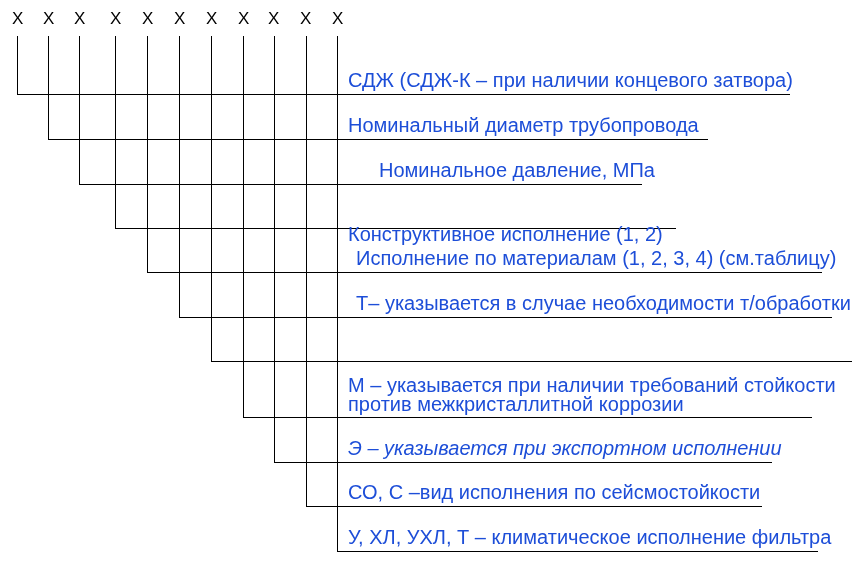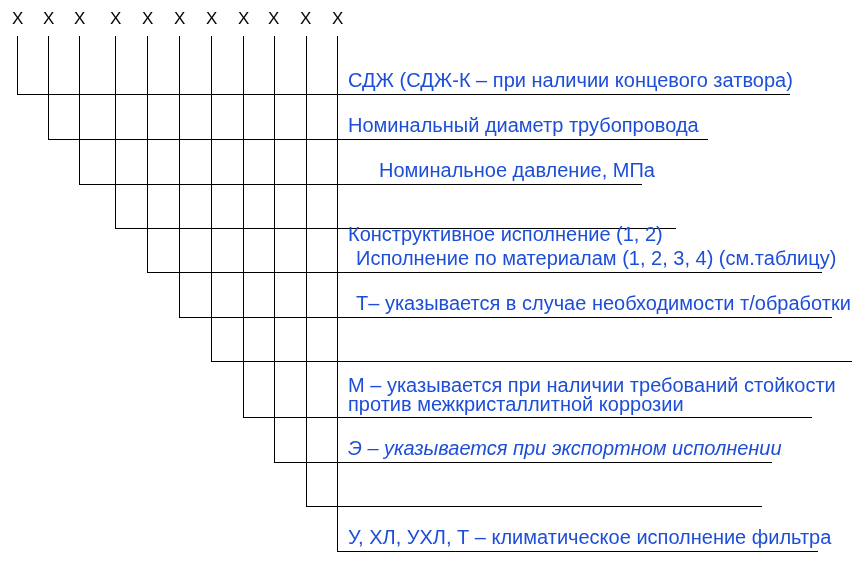--- a/index.html
+++ b/index.html
@@ -82,16 +82,17 @@
     <div class="hline" style="left: 211px; top: 361px; width: 641px;"></div>
     <div class="vline" style="left: 243px; top: 36px; height: 381px;"></div>
     <div class="hline" style="left: 243px; top: 417px; width: 569px;"></div>
     <div class="label" style="left: 348px; top: 376px;">М – указывается при наличии требований стойкости
 против межкристаллитной коррозии</div>
     <div class="vline" style="left: 274px; top: 36px; height: 426px;"></div>
     <div class="hline" style="left: 274px; top: 462px; width: 498px;"></div>
     <div class="label" style="left: 348px; top: 439px; font-style: italic;">Э – указывается при экспортном исполнении</div>
     <div class="vline" style="left: 306px; top: 36px; height: 470px;"></div>
     <div class="hline" style="left: 306px; top: 506px; width: 456px;"></div>
+    <div class="label" style="left: 348px; top: 483px;">СО, С –вид исполнения по сейсмостойкости</div>
     <div class="vline" style="left: 337px; top: 36px; height: 515px;"></div>
     <div class="hline" style="left: 337px; top: 551px; width: 481px;"></div>
     <div class="label" style="left: 348px; top: 528px;">У, ХЛ, УХЛ, Т – климатическое исполнение фильтра</div>
   </div>
 
 </body></html>

